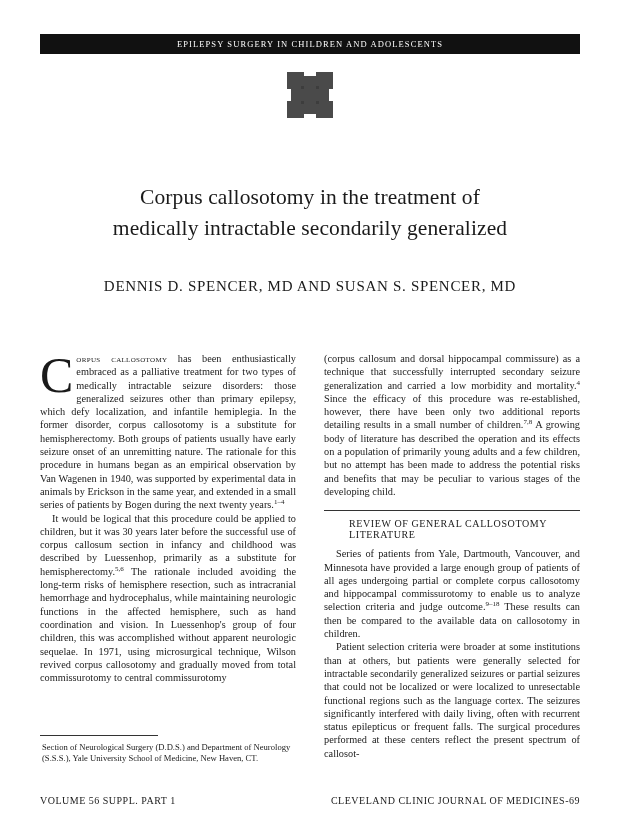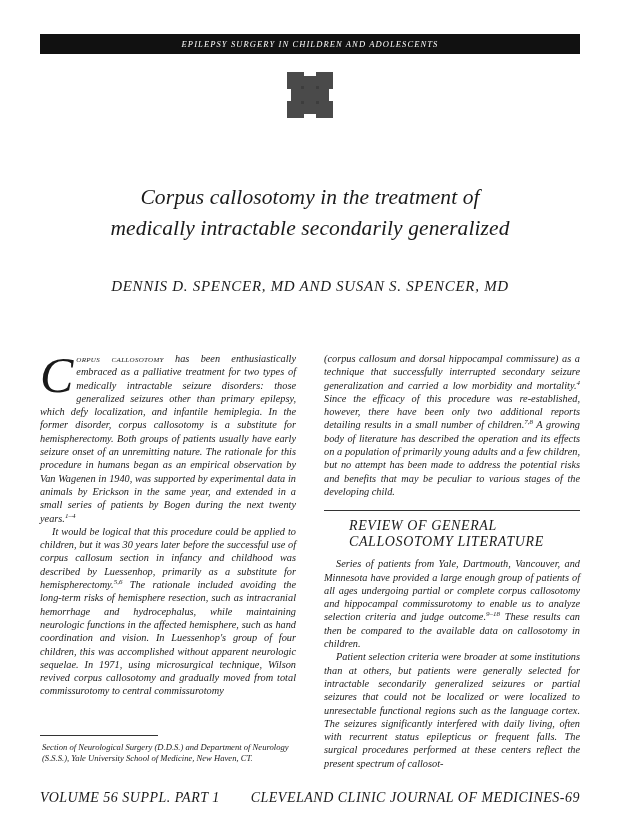--- a/index.html
+++ b/index.html
@@ -12,21 +12,20 @@
     background: #ffffff;
     font-family: "Liberation Serif", serif;
     color: #1a1a1a;
     position: relative;
     overflow: hidden;
   }
   .page {
     position: absolute;
     inset: 0;
     padding: 0;
-    font-style: italic;
   }
 
   
   .banner {
     position: absolute;
     top: 34px;
     left: 40px;
     width: 540px;
     height: 20px;
     background: #111111;
@@ -125,21 +124,21 @@
     letter-spacing: 0.3px;
   }
 
   
   .section-rule {
     border-top: 1px solid #333;
     margin: 12px 0 7px 0;
     width: 100%;
   }
   .section-head {
-    font-size: 14px;
+    font-size: 10px;
     letter-spacing: 0.6px;
     font-variant: small-caps;
     text-transform: uppercase;
     margin: 0 0 7px 0;
     padding-left: 25px;
   }
 
   
   .footnote {
     position: absolute;
@@ -160,21 +159,21 @@
   }
 
   
   .footer {
     position: absolute;
     bottom: 33px;
     left: 40px;
     width: 540px;
     display: flex;
     justify-content: space-between;
-    font-size: 14px;
+    font-size: 10px;
     letter-spacing: 0.5px;
     font-variant: small-caps;
     text-transform: uppercase;
   }
   .footer-right {
     display: flex;
     gap: 0;
   }
   sup { font-size: 7px; line-height: 0; vertical-align: super; }
 </style>

